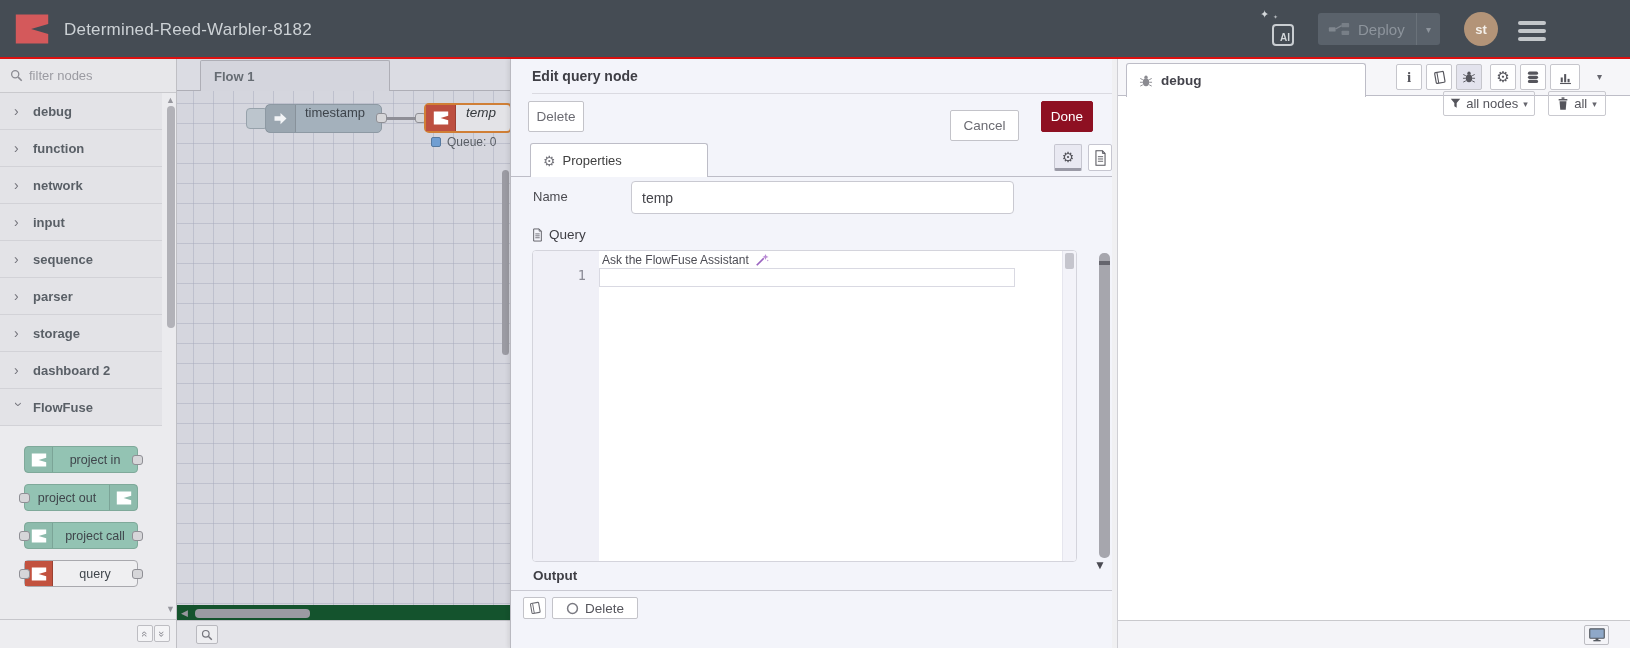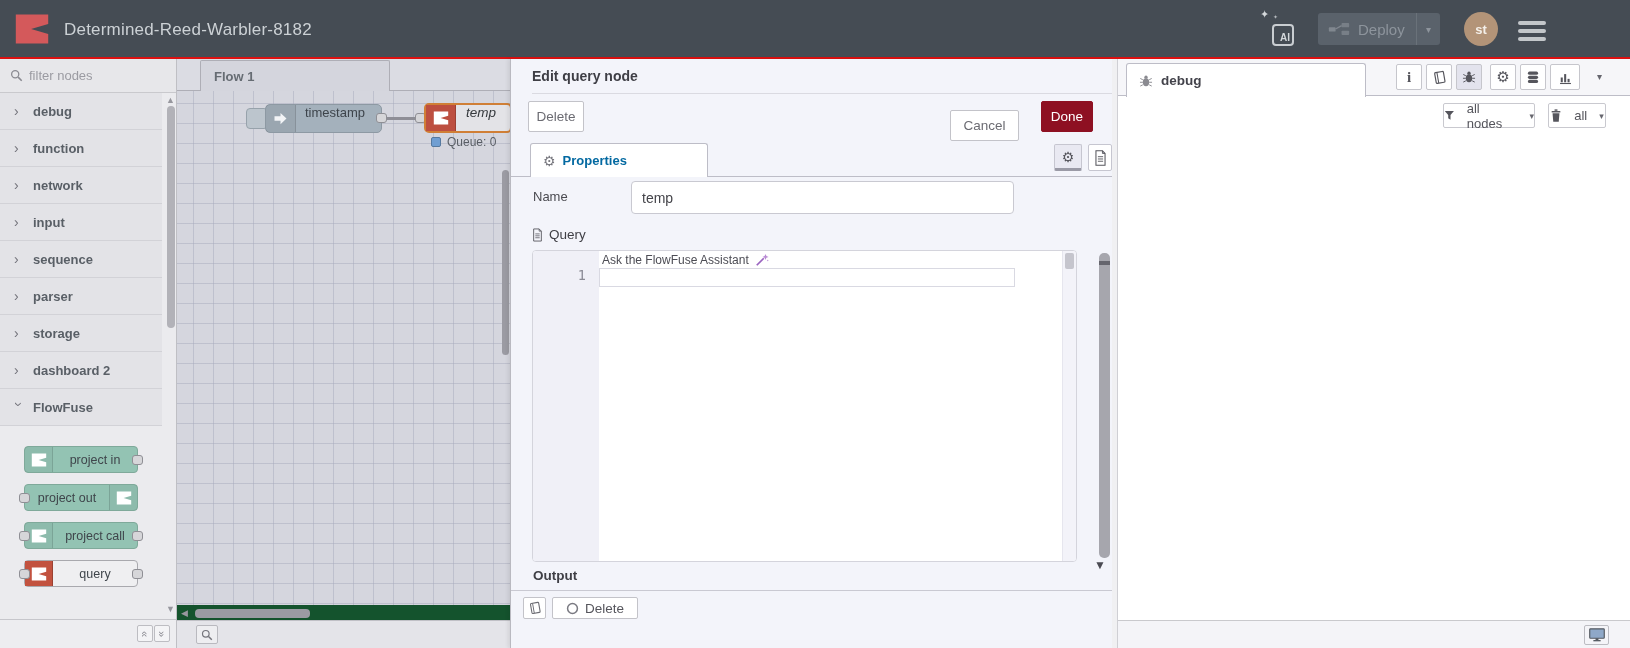--- a/index.html
+++ b/index.html
@@ -61,21 +61,21 @@
   .thumb{position:absolute;background:#9b9ba3;border-radius:4px}
 
   
   #tray{left:510px;top:59px;width:602px;height:589px;background:#f3f4fa;border-left:1px solid #b9b9c0;box-shadow:-2px 0 4px rgba(0,0,0,.08)}
   #tray-title{left:21px;top:0;width:580px;height:35px;font-weight:bold;font-size:14px;color:#3e3e45;border-bottom:1px solid #dadae1;display:flex;align-items:center}
   .btn{position:absolute;background:#fff;border:1px solid #c3c3c9;border-radius:2px;color:#6b6b72;font-size:13.5px;display:flex;align-items:center;justify-content:center;cursor:pointer}
   .btn.primary{background:#8e1022;border-color:#8e1022;color:#fff}
   #tab-row{left:0;top:80px;width:602px;height:38px;border-bottom:1px solid #bdbdc7}
   #prop-tab{left:19px;top:4px;width:178px;height:34px;background:#fff;border:1px solid #bdbdc7;border-bottom:none;border-radius:3px 3px 0 0;padding-left:12px}
   #prop-tab .gear{color:#77777e;font-size:14px;margin-right:7px}
-  #prop-tab .lbl{font-weight:bold;color:#0369a1}
+  #prop-tab .lbl{font-weight:normal;color:#404040}
   .tray-icon-btn{position:absolute;top:5px;height:27px;background:#fff;border:1px solid #c6c6d0;border-radius:2px;display:flex;align-items:center;justify-content:center;color:#55555c}
   .tray-icon-btn.active{background:#e9e9f2;border-bottom:3px solid #9a9aa6}
   #editor-box{left:21px;top:191px;width:545px;height:312px;background:#fff;border:1px solid #d4d4dc;border-radius:4px;overflow:hidden}
   #gutter{position:absolute;left:0;top:0;width:66px;height:100%;background:#f0f0f7}
   #linenum{position:absolute;top:16px;right:13px;font-family:"DejaVu Sans Mono",monospace;font-size:13.5px;color:#8c8c96}
   #assist-bar{position:absolute;left:66px;top:0;right:14px;height:17px;background:#fff;display:flex;align-items:center;cursor:pointer}
   #assist-bar .txt{font-size:12px;color:#4c4c54;margin-left:3px}
   #active-line{position:absolute;left:66px;top:17px;width:416px;height:19px;background:#fff;border:1px solid #d9d9e2}
   #ace-scroll{position:absolute;right:0;top:0;width:14px;height:100%;background:#f3f3f9;border-left:1px solid #e6e6ee}
   #ace-thumb{position:absolute;left:2px;top:2px;width:9px;height:16px;background:#c5c5cd;border-radius:2px}
@@ -85,21 +85,21 @@
   label,.static{cursor:default}
 
   
   #sep{left:1112px;top:59px;width:6px;height:589px;background:#f0f0f2;border-right:1px solid #cfcfd4}
   #debug{left:1118px;top:59px;width:512px;height:589px;background:#fff}
   #dbg-head{left:0;top:0;width:512px;height:37px;background:#f6f6f9;border-bottom:1px solid #bdbdc7}
   #dbg-tab{left:8px;top:4px;width:240px;height:34px;background:#fff;border:1px solid #bdbdc7;border-bottom:none;border-radius:3px 3px 0 0;padding-left:12px}
   #dbg-tab .lbl{font-weight:bold;font-size:13.5px;color:#43434b;margin-left:8px}
   .sq-btn{position:absolute;top:5px;width:26px;height:26px;background:#fff;border:1px solid #c6c6cc;border-radius:2px;display:flex;align-items:center;justify-content:center;color:#55555c}
   .sq-btn.active{background:#e3e3ed}
-  .filt-btn{position:absolute;top:44px;height:25px;border:1px solid #c9c9cf;border-radius:2px;background:transparent;display:flex;align-items:center;justify-content:center;gap:12px;color:#55555c;font-size:13px}
+  .filt-btn{position:absolute;top:32px;height:25px;border:1px solid #c9c9cf;border-radius:2px;background:transparent;display:flex;align-items:center;justify-content:center;gap:5px;color:#55555c;font-size:13px}
   #dbg-footer{left:0;top:561px;width:512px;height:28px;background:#f4f4f8;border-top:1px solid #c9c9cd}
 
   .serif-i{font-family:"Liberation Serif",serif;font-weight:bold;font-size:15px}
   .caret{font-size:9px;color:#66666e}
 </style>
 </head>
 <body>
 
 <svg width="0" height="0" style="position:absolute">
   <defs>

